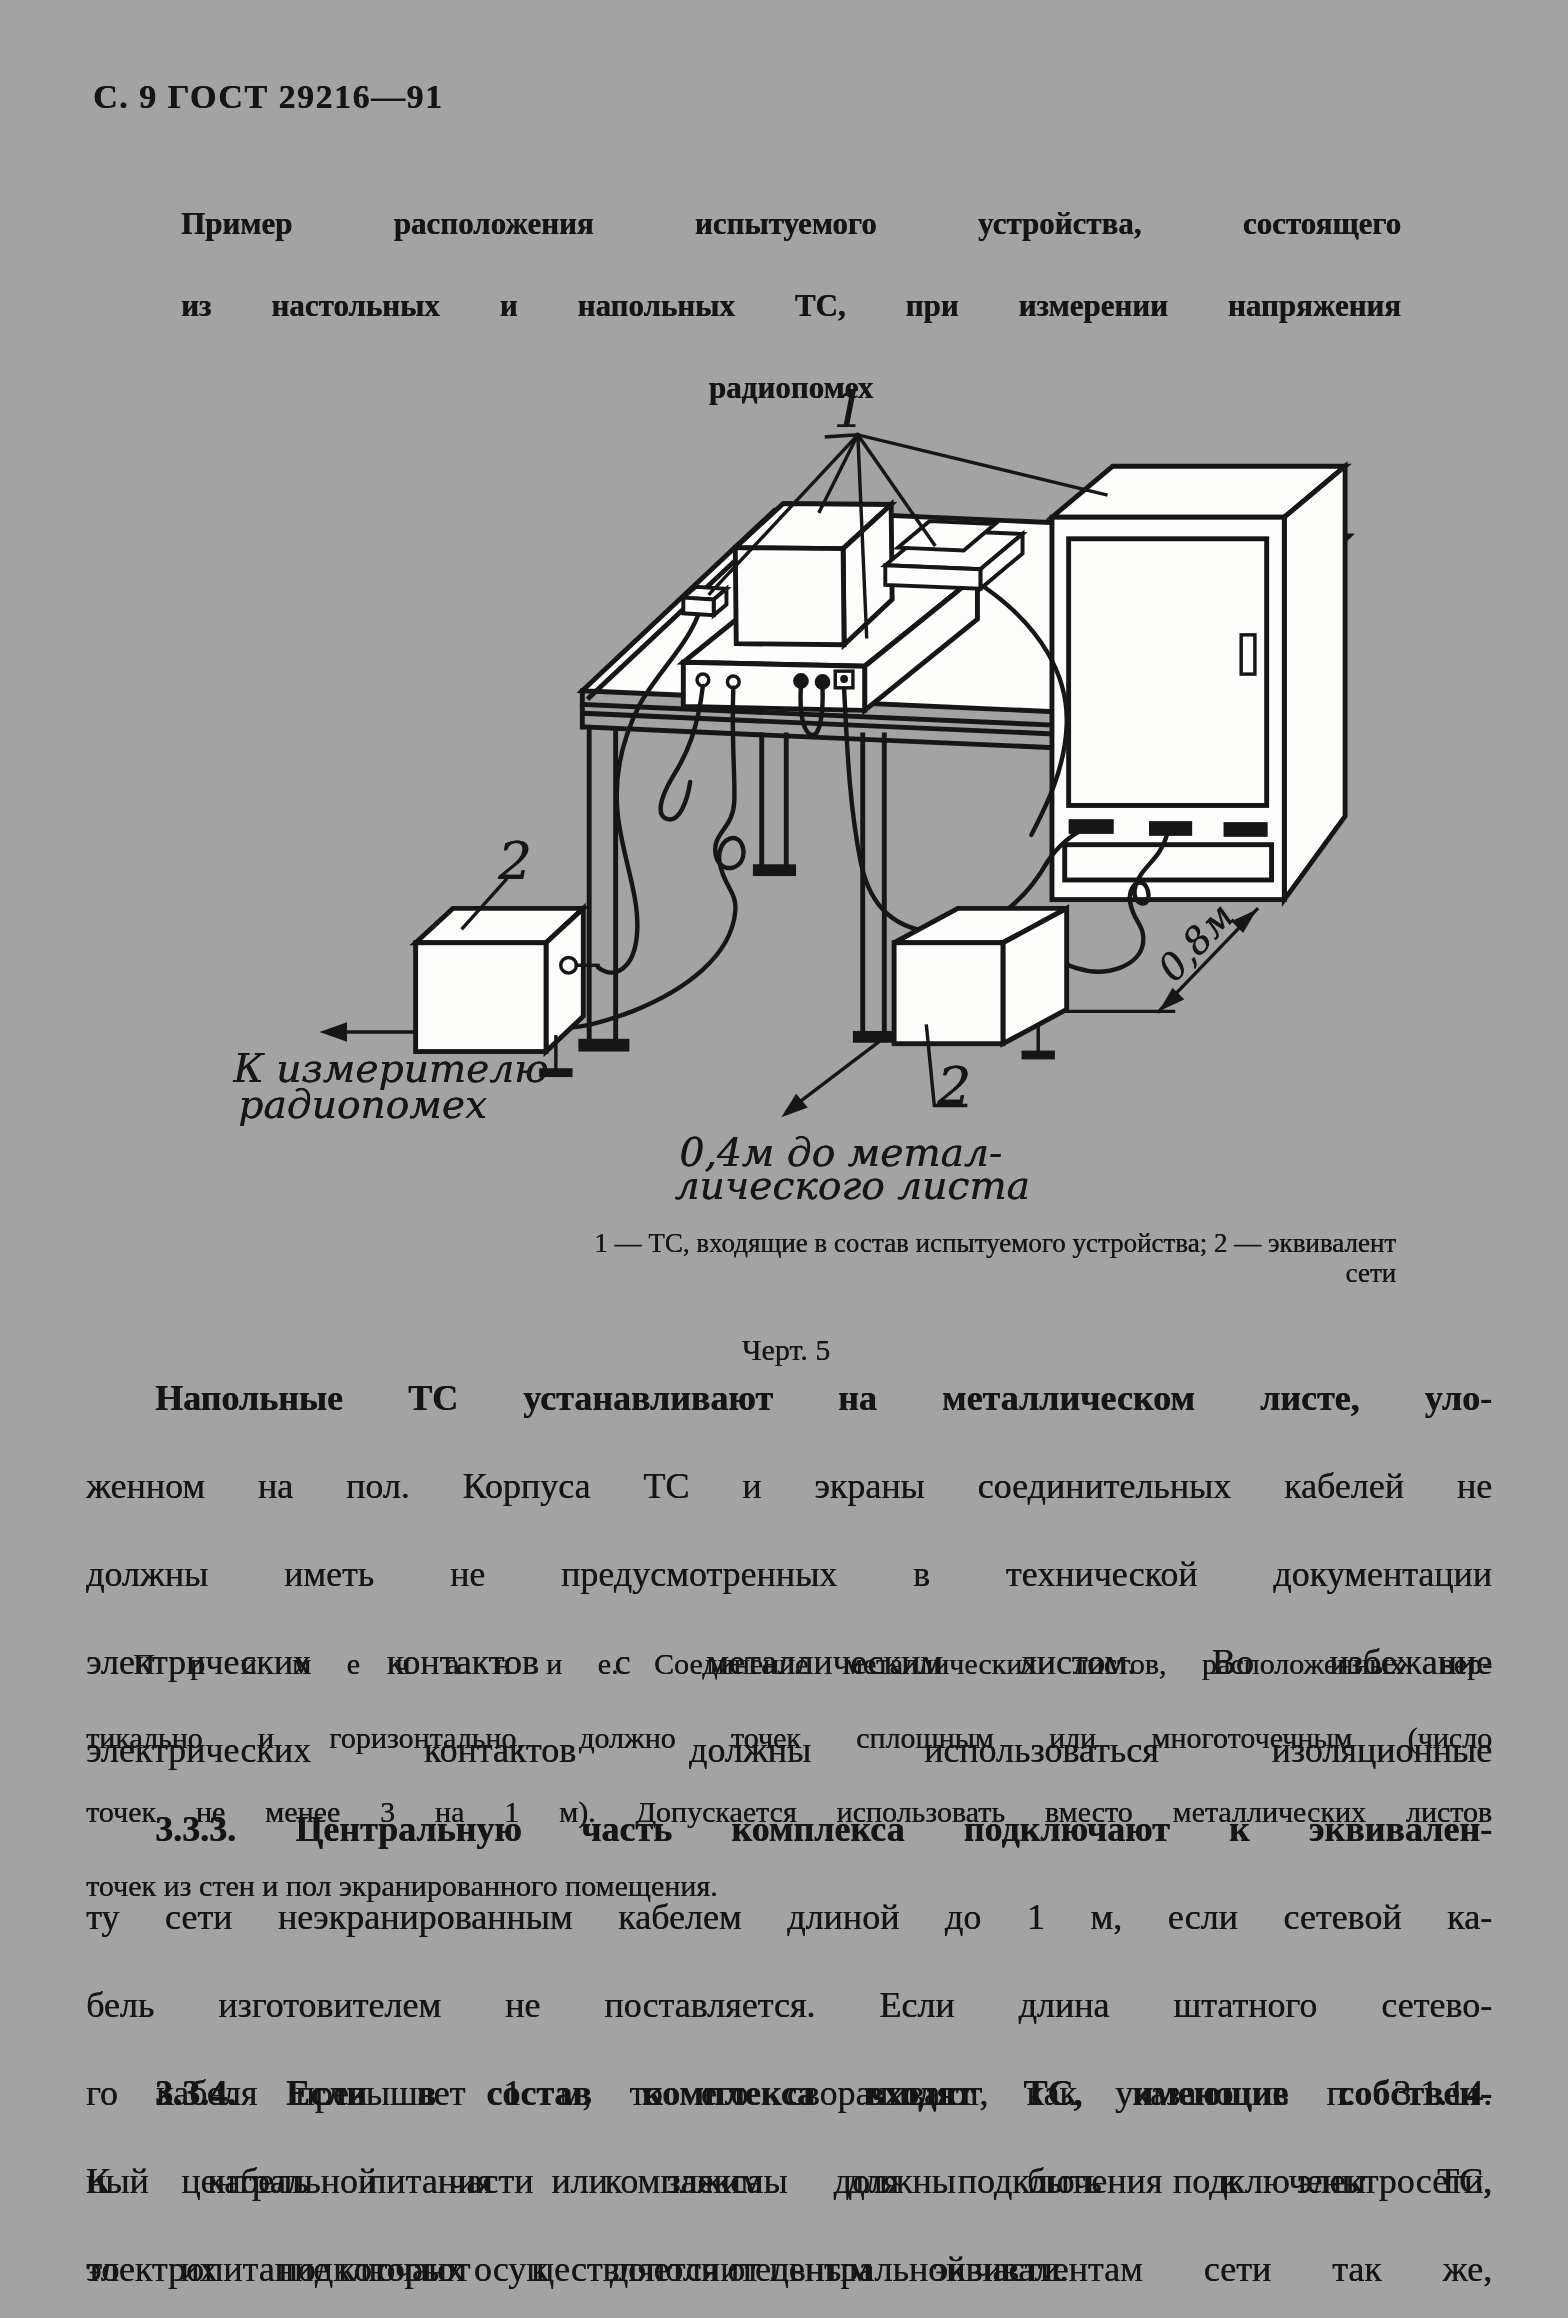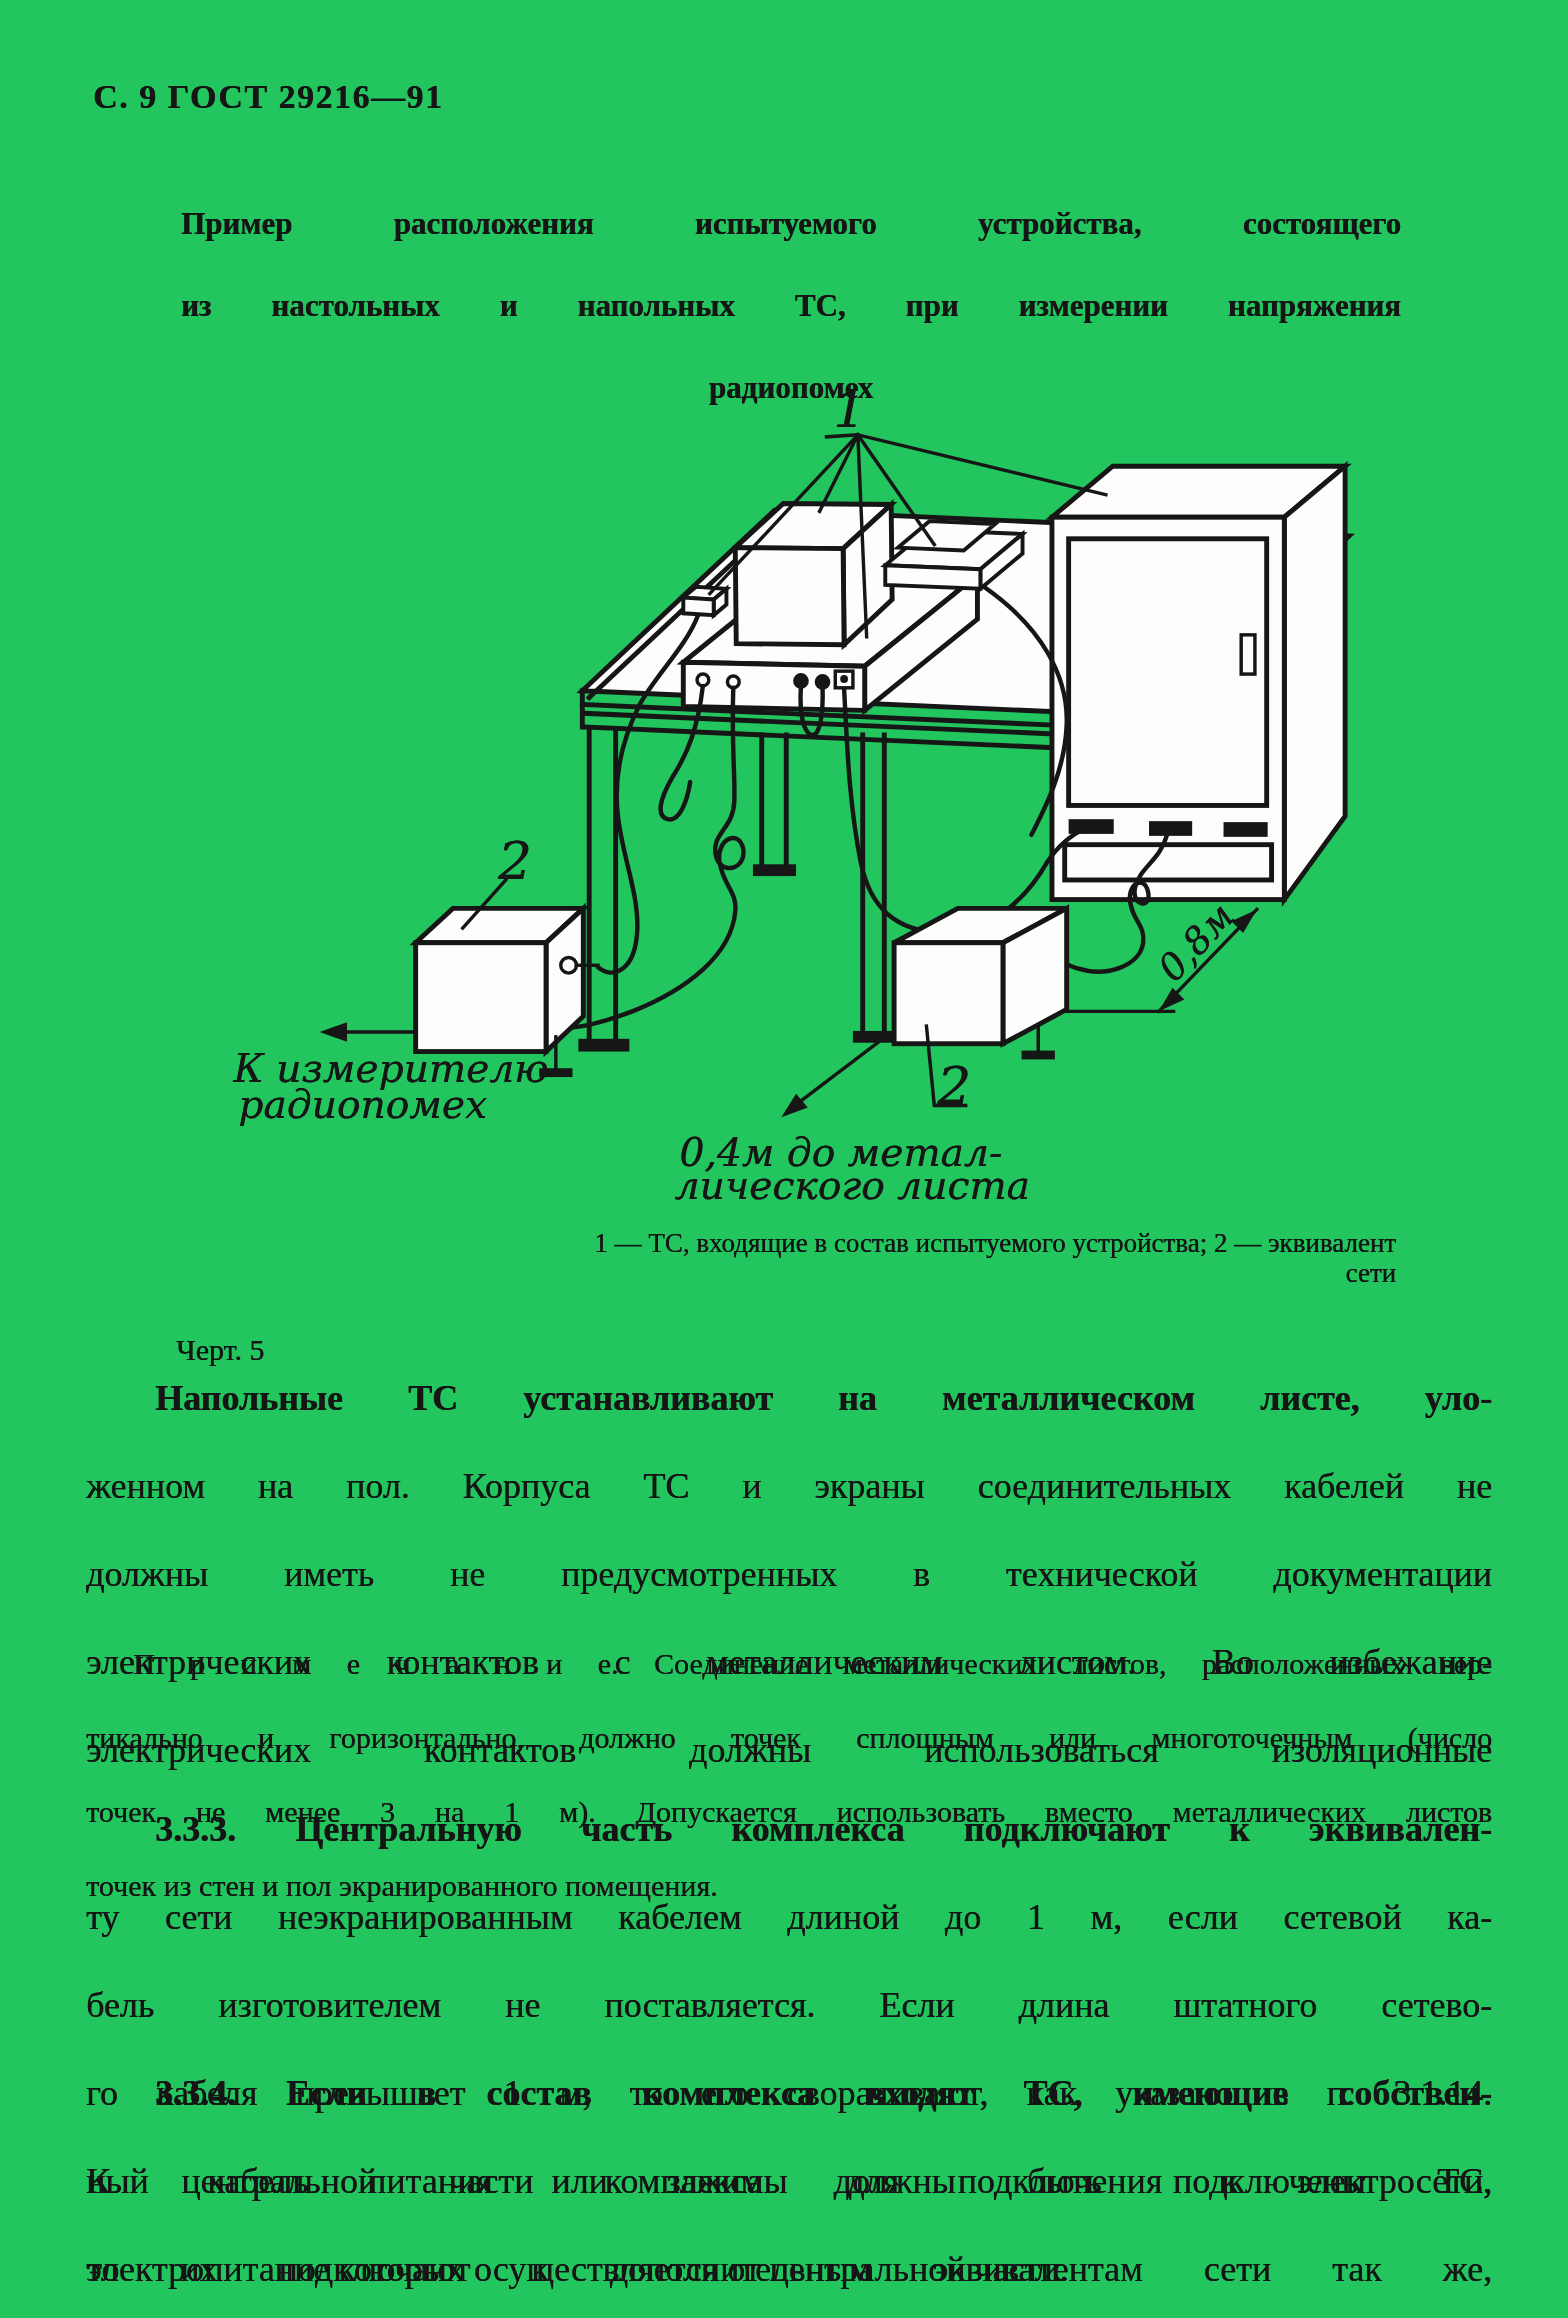--- a/index.html
+++ b/index.html
@@ -1,39 +1,39 @@
 <!DOCTYPE html>
 <html><head>
 <meta charset="utf-8">
 <style>
   html,body { margin:0; padding:0; background:#777; }
   .page {
     position:relative; width:1568px; height:2318px; margin:0 auto;
-    background:#22c55e; color:#151515; overflow:hidden;
+    background:#a3a3a3; color:#151515; overflow:hidden;
     font-family:"Liberation Serif", serif;
     text-shadow: 0.4px 0 0 currentColor;
   }
   .abs { position:absolute; }
   .hdr { font-size:34px; font-weight:bold; letter-spacing:1.5px; white-space:nowrap; }
   .title { width:1220px; font-size:31px; font-weight:bold; }
   .title .tl { display:block; line-height:41px; }
   .jl { display:block; text-align:justify; }
   .jl::after { content:""; display:inline-block; width:100%; height:0; }
   .cl { display:block; text-align:center; }
   .body-par { width:1406px; }
   .p-big { font-size:36px; }
   .p-big .ln { line-height:44px; }
   .p-333 .ln, .p-334 .ln { line-height:44px; }
   .p-note { font-size:30px; }
   .p-note .ln { line-height:37px; }
   .ind70 { text-indent:0; padding-left:69px;font-weight:bold; }
   .ind48 { padding-left:47px; }
   .caption { width:1220px; font-size:27px; }
   .caption .cpl { display:block; line-height:30px; text-align:right; }
-  .chert { width:1220px; font-size:30px; }
+  .chert { width:1220px; font-size:30px; text-align:center; }
   
   .face { fill:#fdfdfb; stroke:#161616; stroke-width:5; stroke-linejoin:miter; }
   .edge { fill:none; stroke:#161616; stroke-width:5; stroke-linecap:square; }
   .thin { fill:none; stroke:#161616; stroke-width:3.5; stroke-linecap:square; }
   .cable { fill:none; stroke:#161616; stroke-width:4.5; stroke-linecap:round; }
   .blk { fill:#161616; stroke:none; }
   .figtxt { font-family:"DejaVu Serif", serif; font-style:italic; fill:#161616; }
 </style>
 </head>
 <body>

